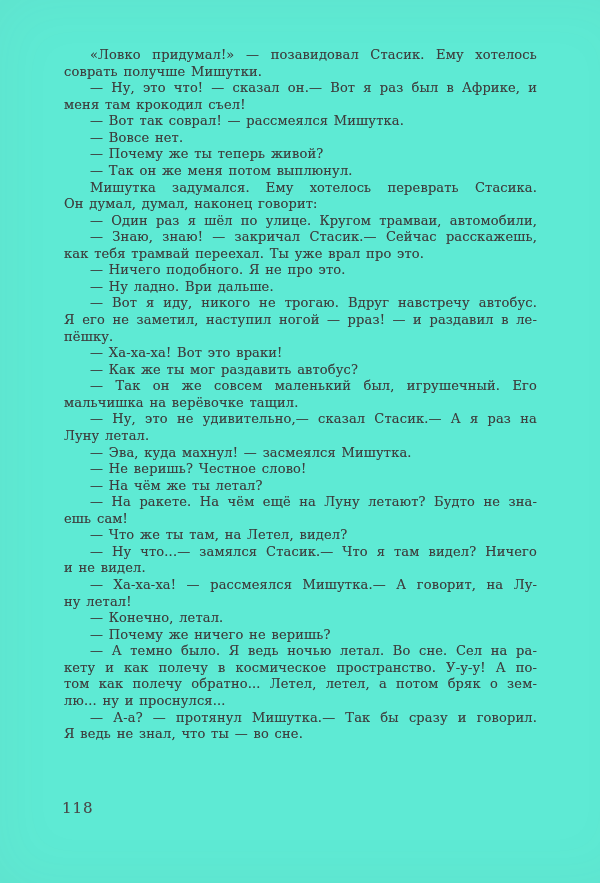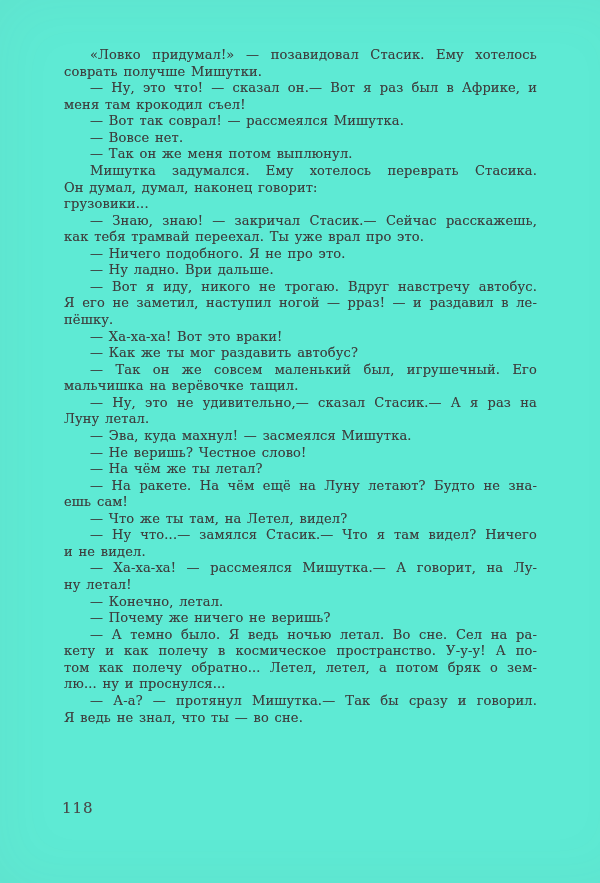--- a/index.html
+++ b/index.html
@@ -55,24 +55,25 @@
 <body>
 
 <div class="page" style="background: #5eead4; padding-left: 32px;">
   <div class="text-block" style="color: rgb(62, 62, 62);">
       <div class="line indent fill">«Ловко придумал!» — позавидовал Стасик. Ему хотелось</div>
       <div class="line">соврать получше Мишутки.</div>
       <div class="line indent fill">— Ну, это что! — сказал он.— Вот я раз был в Африке, и</div>
       <div class="line">меня там крокодил съел!</div>
       <div class="line indent">— Вот так соврал! — рассмеялся Мишутка.</div>
       <div class="line indent">— Вовсе нет.</div>
+      <div class="line indent">— Почему же ты теперь живой?</div>
       <div class="line indent">— Так он же меня потом выплюнул.</div>
       <div class="line indent fill">Мишутка задумался. Ему хотелось переврать Стасика.</div>
       <div class="line">Он думал, думал, наконец говорит:</div>
-      <div class="line">грузовики...</div>
+      <div class="line indent fill">— Один раз я шёл по улице. Кругом трамваи, автомобили,</div>
       <div class="line indent fill">— Знаю, знаю! — закричал Стасик.— Сейчас расскажешь,</div>
       <div class="line">как тебя трамвай переехал. Ты уже врал про это.</div>
       <div class="line indent">— Ничего подобного. Я не про это.</div>
       <div class="line indent">— Ну ладно. Ври дальше.</div>
       <div class="line indent fill">— Вот я иду, никого не трогаю. Вдруг навстречу автобус.</div>
       <div class="line fill">Я его не заметил, наступил ногой — рраз! — и раздавил в ле-</div>
       <div class="line">пёшку.</div>
       <div class="line indent">— Ха-ха-ха! Вот это враки!</div>
       <div class="line indent">— Как же ты мог раздавить автобус?</div>
       <div class="line indent fill">— Так он же совсем маленький был, игрушечный. Его</div>

